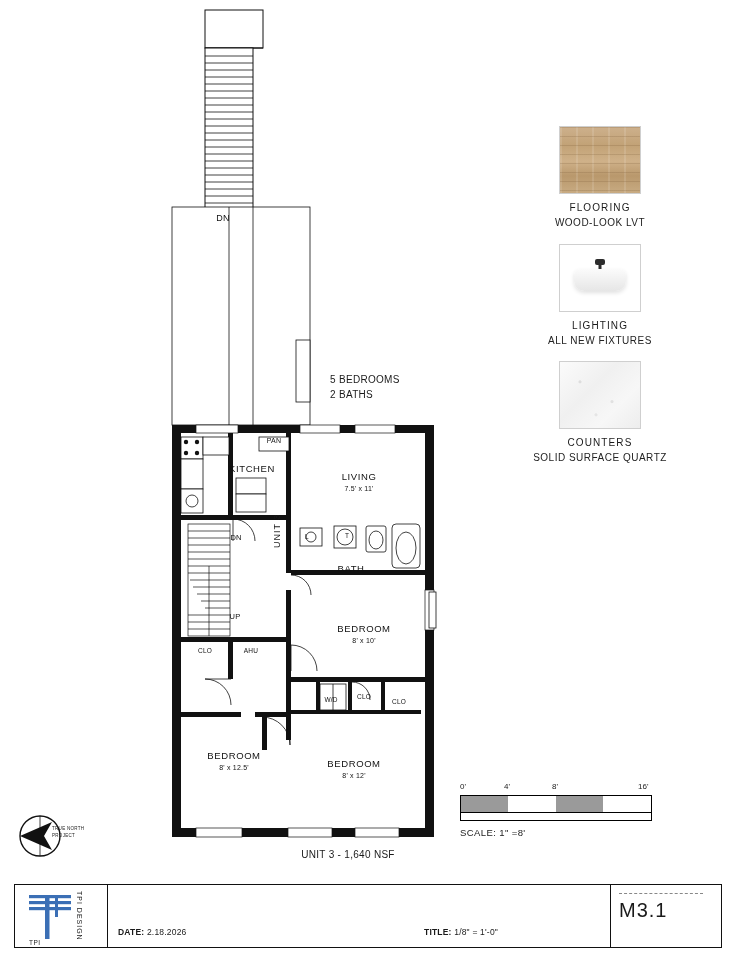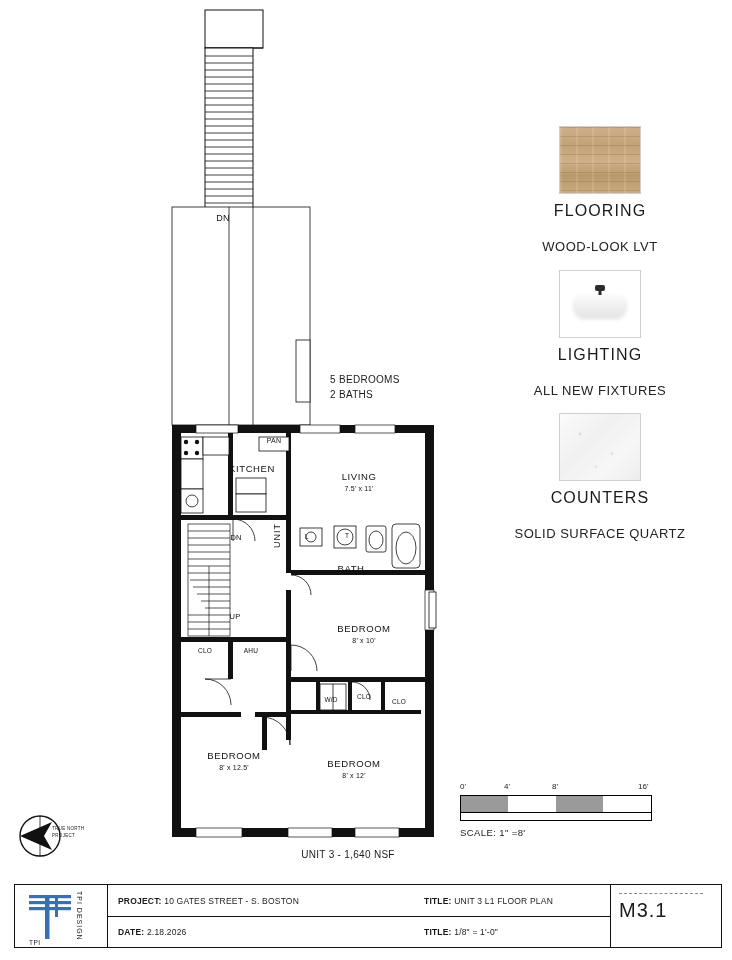--- a/index.html
+++ b/index.html
@@ -41,22 +41,22 @@
     font-size:10px;line-height:1.45;letter-spacing:.3px;
   }
 
   
   #board{position:absolute;left:490px;top:126px;width:220px;}
   .mat{width:220px;margin-bottom:14px;text-align:center;}
   .swatch{
     width:80px;height:66px;margin:0 auto;border:1px solid #cfcfcf;
     overflow:hidden;position:relative;background:#eee;
   }
-  .mat .cap{margin-top:8px;font-size:16px;letter-spacing:1.1px;}
-  .mat .sub{margin-top:18px;font-size:13px;letter-spacing:.5px;line-height:1.35;color:#222;}
+  .mat .cap{margin-top:8px;font-size:10px;letter-spacing:1.1px;}
+  .mat .sub{margin-top:3px;font-size:10px;letter-spacing:.5px;line-height:1.35;color:#222;}
 
   
   .sw-floor{background:linear-gradient(180deg,#cdb08c 0%,#c2a276 28%,#cfb189 52%,#b9986c 74%,#c8ab82 100%);}
   .sw-floor:after{
     content:"";position:absolute;inset:0;
     background:repeating-linear-gradient(180deg,rgba(120,90,55,.22) 0 1px,rgba(0,0,0,0) 1px 9px),
                repeating-linear-gradient(90deg,rgba(255,255,255,.12) 0 2px,rgba(0,0,0,0) 2px 16px);
   }
   
   .sw-light{background:#ffffff;}
@@ -401,30 +401,20 @@
           <rect x="0" y="14" width="42" height="3.2" fill="#3b6fb5"></rect>
           <rect x="16" y="2" width="4.5" height="44" fill="#3b6fb5"></rect>
           <rect x="26" y="2" width="3" height="22" fill="#3b6fb5"></rect>
         </svg>
       </div>
       <div class="wordmark">TPI DESIGN</div>
       <div class="tpi">TPI</div>
     </div>
 
     <div id="info-cell">
-      <div class="row r1">
-        <div class="c1">
-          <b class="k">PROJECT:</b>
-          <span>10 GATES STREET  - S. BOSTON</span>
-        </div>
-        <div class="c2">
-          <b class="k">TITLE:</b>
-          <span>UNIT 3 L1 FLOOR PLAN</span>
-        </div>
-      </div>
       <div class="row r2">
         <div class="c1">
           <b class="k">DATE:</b>
           <span>2.18.2026</span>
         </div>
         <div class="c2">
           <b class="k">TITLE:</b>
           <span>1/8" = 1'-0"</span>
         </div>
       </div>

